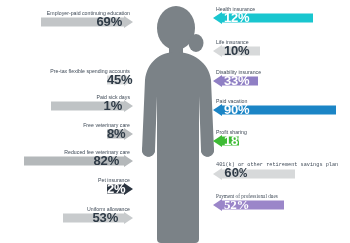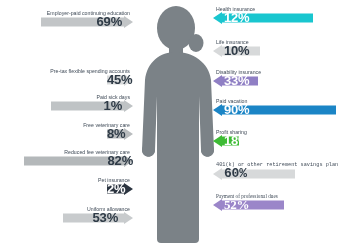--- a/index.html
+++ b/index.html
@@ -139,21 +139,21 @@
   </div>
 
   <div class="row left" style="left:0px;top:155px;width:133px;">
     <div class="barwrap">
       <div class="label">Reduced fee veterinary care</div>
       <div class="bar" style="right: 0px; width: 109px;">
           <svg width="109" height="12" viewBox="0 0 109 12" xmlns="http://www.w3.org/2000/svg">
             <path d="M0 1.5 L100 1.5 L100 0 L109 6 L100 12 L100 10.5 L0 10.5 Z" fill="#b4b8ba"></path>
           </svg>
         </div>
-      <div class="value" style="color: rgb(47, 59, 71); right: 0; width: 98px; padding-left: 12px;">82%</div>
+      <div class="value" style="color: rgb(47, 59, 71); right: 14px; width: 98px; padding-left: 12px;">82%</div>
     </div>
   </div>
 
   <div class="row left" style="left:0px;top:183px;width:133px;">
     <div class="barwrap">
       <div class="label">Pet insurance</div>
       <div class="bar" style="right: 0px; width: 26px;">
           <svg width="26" height="12" viewBox="0 0 26 12" xmlns="http://www.w3.org/2000/svg">
             <path d="M0 1.5 L17 1.5 L17 0 L26 6 L17 12 L17 10.5 L0 10.5 Z" fill="#2b3440"></path>
           </svg>

